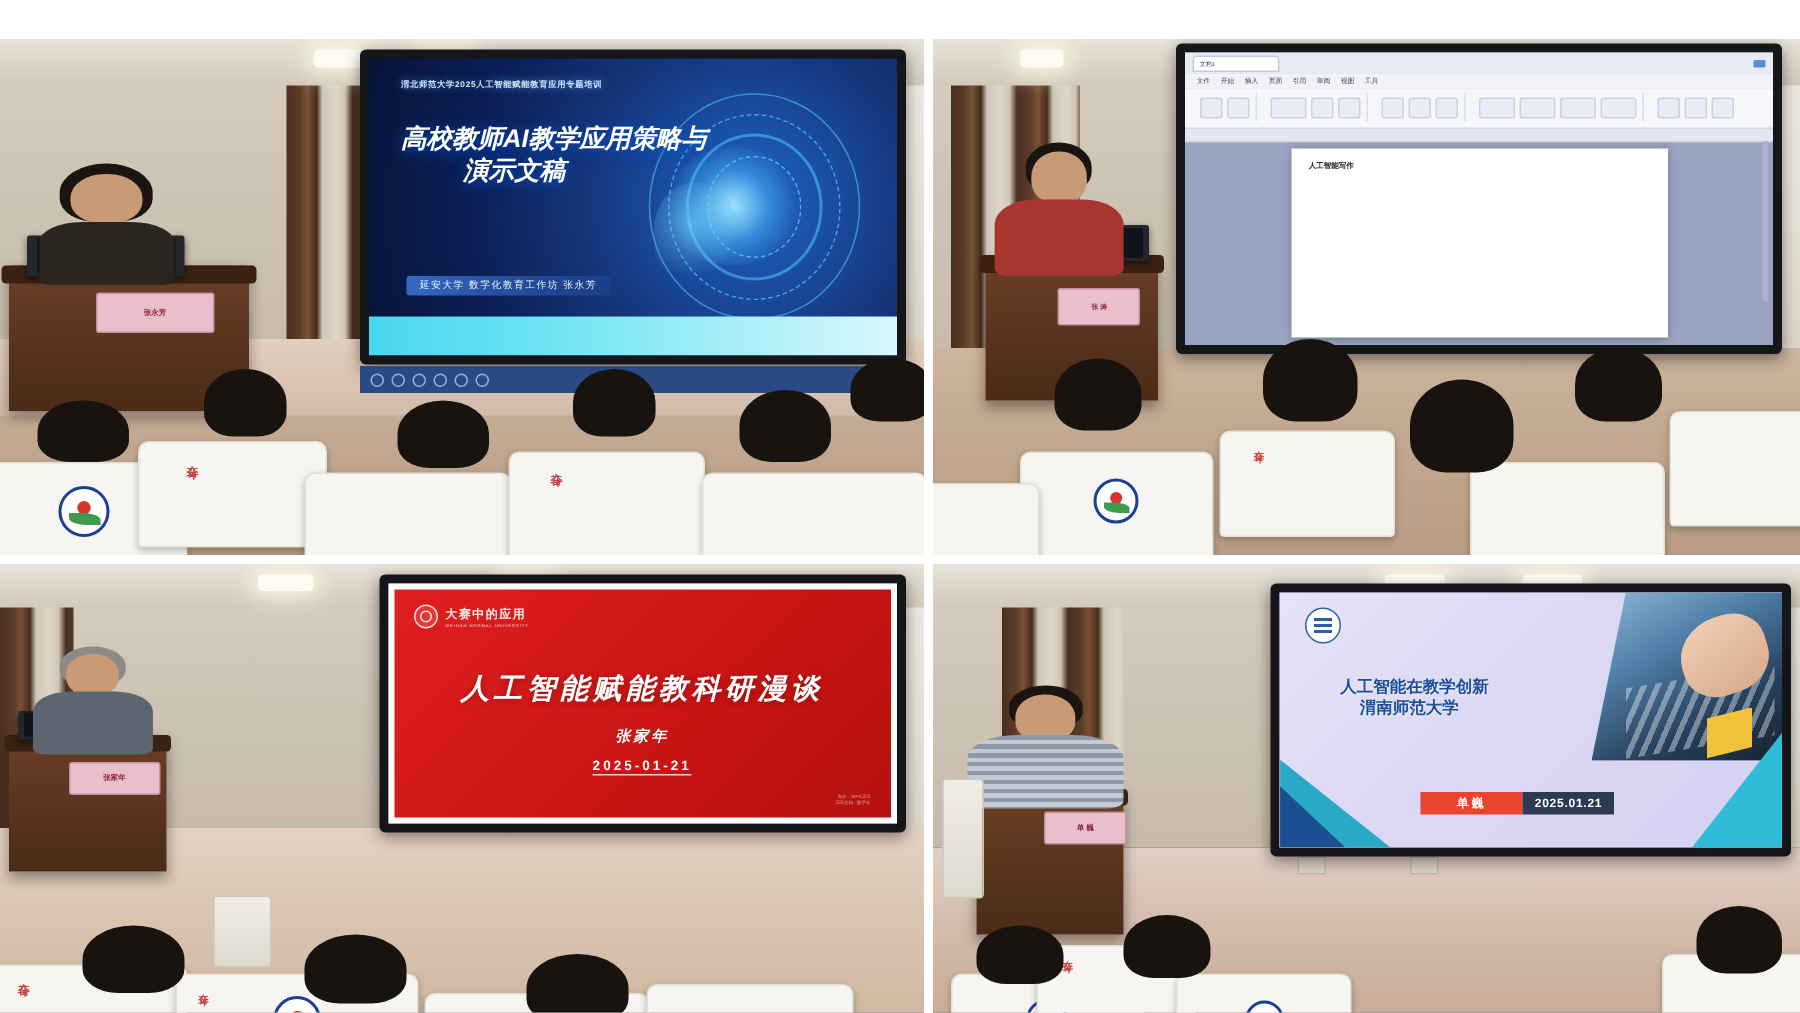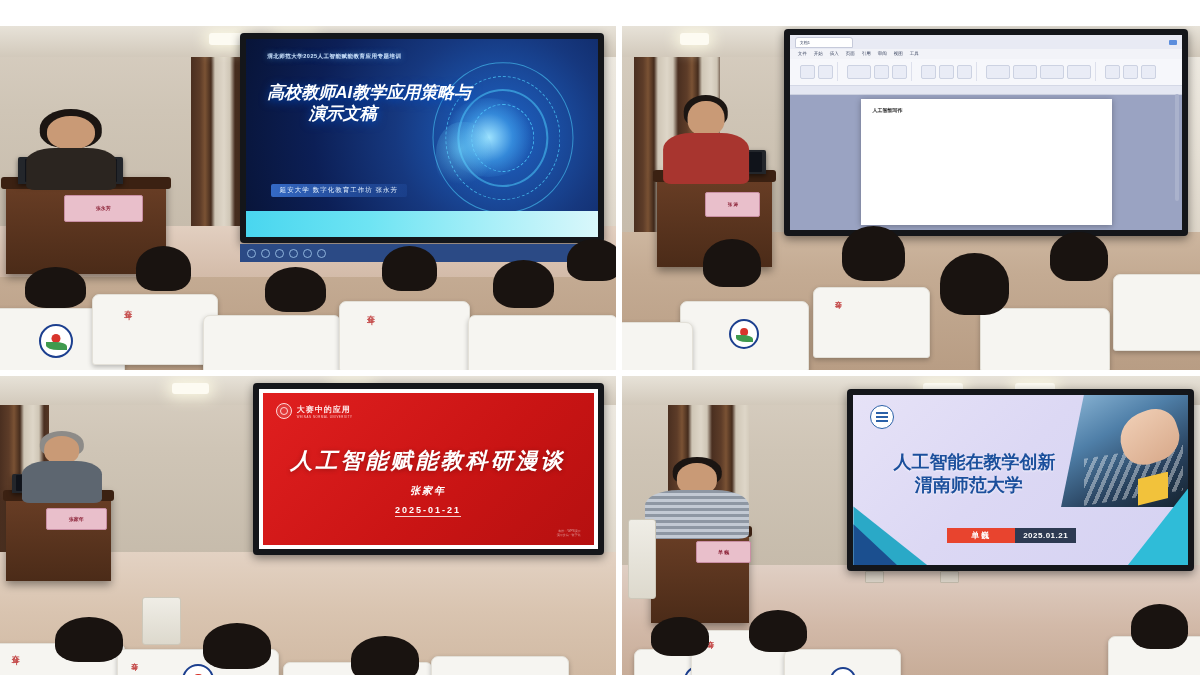--- a/index.html
+++ b/index.html
@@ -354,21 +354,21 @@
         <div class="screen" style="background:#fff">
           <div class="slide-red">
             <div class="red-inner">
               <div class="wnu-logo">
                 <span class="wnu-seal" style="width:14px;height:14px"></span>
                 <span>
                   <div class="wnu-cn" style="font-size:8px">大赛中的应用</div>
                   <div class="wnu-en" style="font-size:2.8px">WEINAN NORMAL UNIVERSITY</div>
                 </span>
               </div>
-              <div class="red-title" style="font-size:22px">人工智能赋能教科研漫谈</div>
+              <div class="red-title" style="font-size:19px">人工智能赋能教科研漫谈</div>
               <div class="red-author" style="font-size:10px">张家年</div>
               <div class="red-date" style="font-size:9px"><span>2025-01-21</span></div>
               <div class="red-foot" style="font-size:3px">
                 <div>制作：WPS演示</div>
                 <div>演示文稿 · 数字化</div>
               </div>
             </div>
           </div>
         </div>
       </div>
@@ -417,21 +417,21 @@
           <div class="slide-purple">
             <div class="pp-photo">
               <div class="pp-keys"></div>
               <div class="pp-hand"></div>
             </div>
             <div class="pp-tri-a"></div>
             <div class="pp-tri-b"></div>
             <div class="pp-tri-c"></div>
             <div class="pp-yellow"></div>
             <div class="pp-seal" style="width:22px;height:22px"></div>
-            <div class="pp-title" style="font-size:18px">
+            <div class="pp-title" style="font-size:11px">
               <div>人工智能在教学创新</div>
               <div style="padding-left:13%">渭南师范大学</div>
             </div>
             <div class="pp-badge" style="height:15px">
               <span class="pp-name" style="font-size:8px">单巍</span>
               <span class="pp-date" style="font-size:8px">2025.01.21</span>
             </div>
           </div>
         </div>
       </div>

